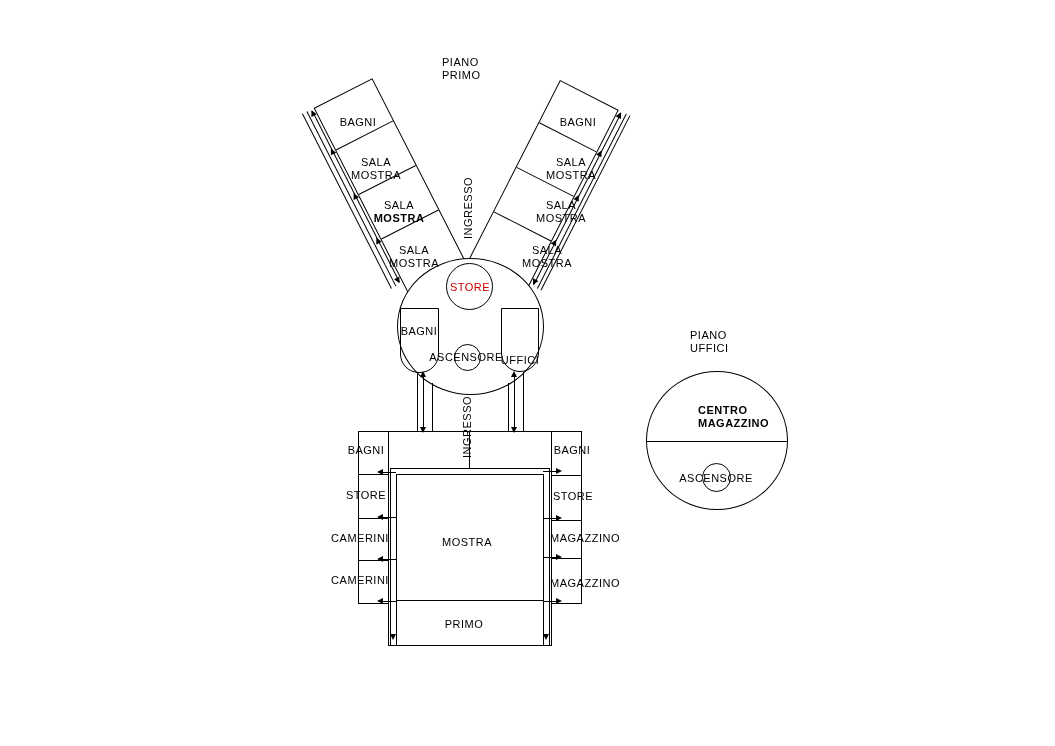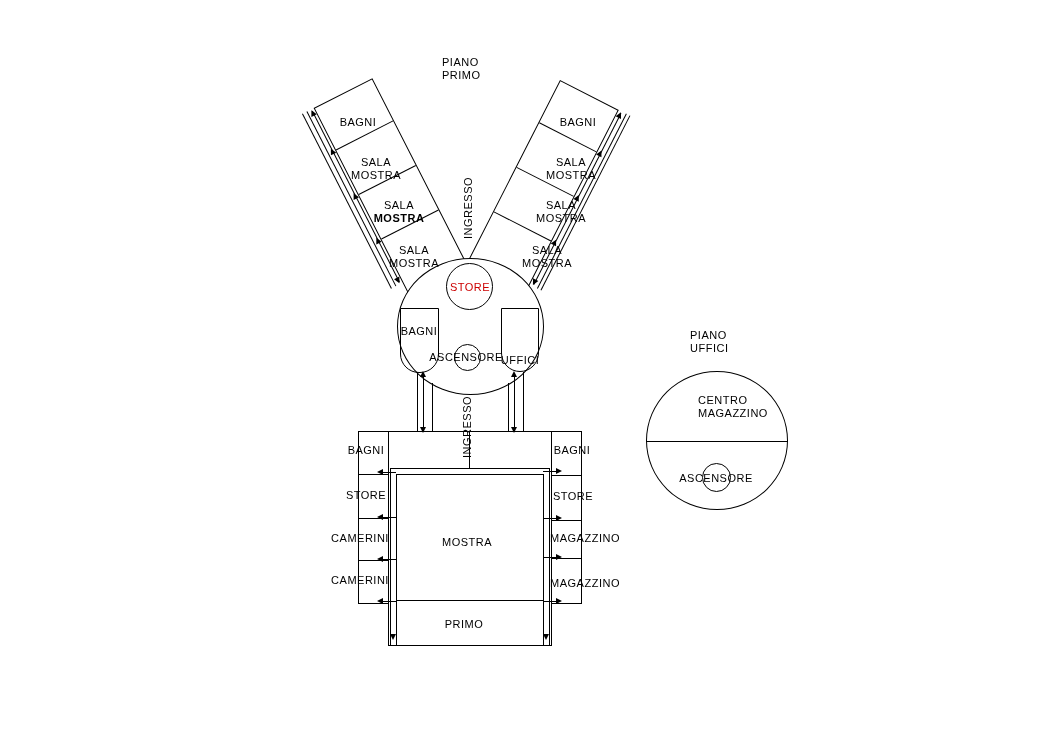--- a/index.html
+++ b/index.html
@@ -178,19 +178,19 @@
   <div class="lbl" style="left:366px;top:495px;">STORE</div>
   <div class="lbl" style="left:360px;top:538px;">CAMERINI</div>
   <div class="lbl" style="left:360px;top:580px;">CAMERINI</div>
   <div class="lbl" style="left:572px;top:450px;">BAGNI</div>
   <div class="lbl" style="left:573px;top:496px;">STORE</div>
   <div class="lbl" style="left:585px;top:538px;">MAGAZZINO</div>
   <div class="lbl" style="left:585px;top:583px;">MAGAZZINO</div>
   <div class="lbl" style="left:467px;top:542px;">MOSTRA</div>
   <div class="lbl" style="left:464px;top:624px;">PRIMO</div>
 
-  <div class="tl" style="left:698px;top:394px;">
+  <div class="tl" style="left:698px;top:404px;font-weight:bold;">
     <div>CENTRO</div>
     <div>MAGAZZINO</div>
   </div>
   <div class="lbl" style="left:716px;top:478px;">ASCENSORE</div>
 
 </div>
 
 </body></html>

